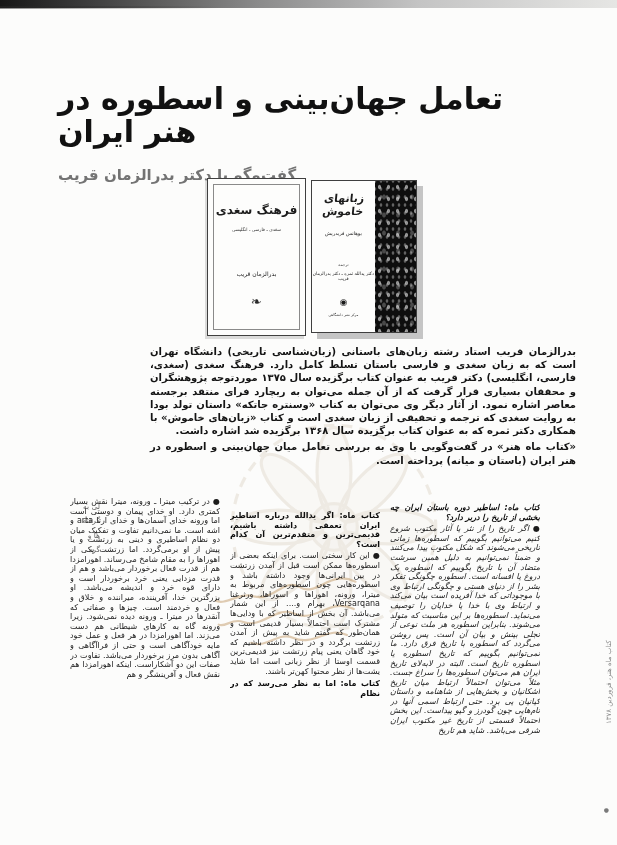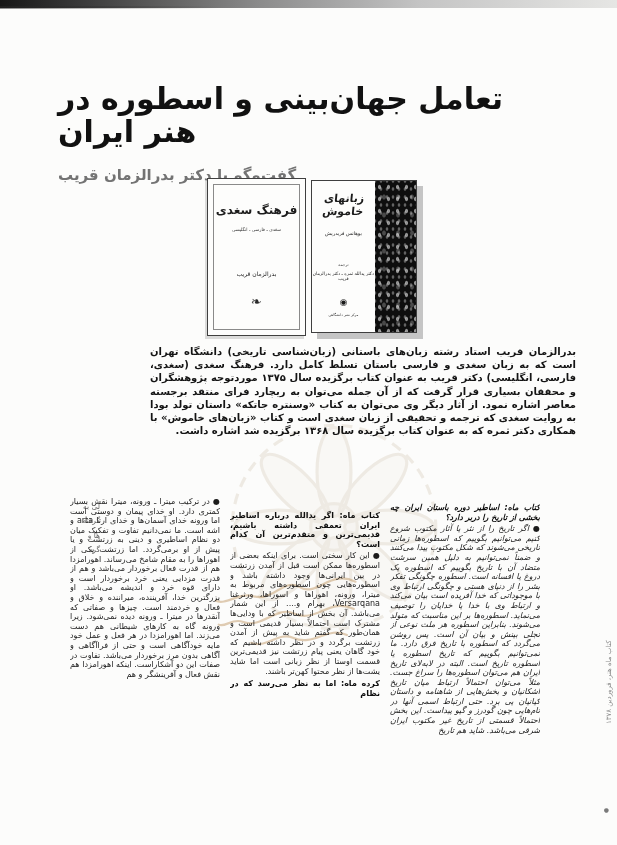--- a/index.html
+++ b/index.html
@@ -131,31 +131,32 @@
     <g stroke="#bd915a" stroke-width="2.2" fill="none" stroke-linecap="round">
       <path d="M145,18 C120,2 105,30 88,16 C74,6 60,28 42,20 C28,14 14,26 4,20"></path>
       <path d="M140,45 C118,30 100,55 80,42 C64,32 46,54 28,44 C18,39 10,48 4,44"></path>
       <path d="M130,70 C112,58 96,78 76,66 C62,58 48,74 34,66"></path>
     </g>
   </svg>
 </div>
 
 <div class="intro">
   <div class="bio">بدرالزمان قریب استاد رشته زبان‌های باستانی (زبان‌شناسی تاریخی) دانشگاه تهران است که به زبان سغدی و فارسی باستان تسلط کامل دارد. فرهنگ سغدی (سغدی، فارسی، انگلیسی) دکتر قریب به عنوان کتاب برگزیده سال ۱۳۷۵ موردتوجه پژوهشگران و محققان بسیاری قرار گرفت که از آن جمله می‌توان به ریچارد فرای منتقد برجسته معاصر اشاره نمود. از آثار دیگر وی می‌توان به کتاب «وسنتره جاتکه» داستان تولد بودا به روایت سغدی که ترجمه و تحقیقی از زبان سغدی است و کتاب «زبان‌های خاموش» با همکاری دکتر ثمره که به عنوان کتاب برگزیده سال ۱۳۶۸ برگزیده شد اشاره داشت.</div>
+  <div class="note">«کتاب ماه هنر» در گفت‌وگویی با وی به بررسی تعامل میان جهان‌بینی و اسطوره در هنر ایران (باستان و میانه) پرداخته است.</div>
 </div>
 
 <div class="columns">
   <div class="col col-right">
     <p class="q">کتاب ماه: اساطیر دوره باستان ایران چه بخشی از تاریخ را دربر دارد؟</p>
     <p class="a">● اگر تاریخ را از نثر یا آثار مکتوب شروع کنیم می‌توانیم بگوییم که اسطوره‌ها زمانی تاریخی می‌شوند که شکل مکتوب پیدا می‌کنند و ضمناً نمی‌توانیم به دلیل همین سرشت متضاد آن با تاریخ بگوییم که اسطوره یک دروغ یا افسانه است. اسطوره چگونگی تفکر بشر را از دنیای هستی و چگونگی ارتباط وی با موجوداتی که خدا آفریده است بیان می‌کند و ارتباط وی با خدا یا خدایان را توصیف می‌نماید. اسطوره‌ها بر این مناسبت که متولد می‌شوند. بنابراین اسطوره هر ملت نوعی از تجلی بینش و بیان آن است. پس روشن می‌گردد که اسطوره با تاریخ فرق دارد. ما نمی‌توانیم بگوییم که تاریخ اسطوره یا اسطوره تاریخ است. البته در لابه‌لای تاریخ ایران هم می‌توان اسطوره‌ها را سراغ جست. مثلاً می‌توان احتمالاً ارتباط میان تاریخ اشکانیان و بخش‌هایی از شاهنامه و داستان کیانیان پی برد. حتی ارتباط اسمی آنها در نام‌هایی چون گودرز و گیو پیداست. این بخش احتمالاً قسمتی از تاریخ غیر مکتوب ایران شرقی می‌باشد. شاید هم تاریخ</p>
   </div>
   <div class="col col-middle">
     <p class="q">کتاب ماه: اگر یدالله درباره اساطیر ایران تعمقی داشته باشیم، قدیمی‌ترین و متقدم‌ترین آن کدام است؟</p>
     <p class="a">● این کار سختی است. برای اینکه بعضی از اسطوره‌ها ممکن است قبل از آمدن زرتشت در بین ایرانی‌ها وجود داشته باشد و اسطوره‌هایی چون اسطوره‌های مربوط به میترا، ورونه، اهوراها و اسوراها، ورثرغنا Versarqana، بهرام و.... از این شمار می‌باشد. آن بخش از اساطیر که با ودایی‌ها مشترک است احتمالاً بسیار قدیمی است و همان‌طور که گفتم شاید به پیش از آمدن زرتشت برگردد و در نظر داشته باشیم که خود گاهان یعنی پیام زرتشت نیز قدیمی‌ترین قسمت اوستا از نظر زبانی است اما شاید یشت‌ها از نظر محتوا کهن‌تر باشند.</p>
-    <p class="q">کرده ماه: اما به نظر می‌رسد که در نظام</p>
+    <p class="q">کتاب ماه: اما به نظر می‌رسد که در نظام</p>
   </div>
   <div class="col col-left">
     <p class="a">● در ترکیب میترا ـ ورونه، میترا نقش بسیار کمتری دارد. او خدای پیمان و دوستی است اما ورونه خدای آسمان‌ها و خدای ارتا arta و اشه است. ما نمی‌دانیم تفاوت و تفکیک میان دو نظام اساطیری و دینی به زرتشت و یا پیش از او برمی‌گردد. اما زرتشت یکی از اهوراها را به مقام شامخ می‌رساند. اهورامزدا هم از قدرت فعال برخوردار می‌باشد و هم از قدرت مزدایی یعنی خرد برخوردار است و دارای قوه خرد و اندیشه می‌باشد. او بزرگترین خدا، آفریننده، میراننده و خلاق و فعال و خردمند است. چیزها و صفاتی که آنقدرها در میترا ـ ورونه دیده نمی‌شود. زیرا ورونه گاه به کارهای شیطانی هم دست می‌زند. اما اهورامزدا در هر فعل و عمل خود مایه خودآگاهی است و حتی از فراآگاهی و آگاهی بدون مرز برخوردار می‌باشد. تفاوت در صفات این دو آشکاراست. اینکه اهورامزدا هم نقش فعال و آفرینشگر و هم</p>
   </div>
 </div>
 
 <div class="margin-fragments">لی به
 گرفته
 ها و
 گرد.</div>

